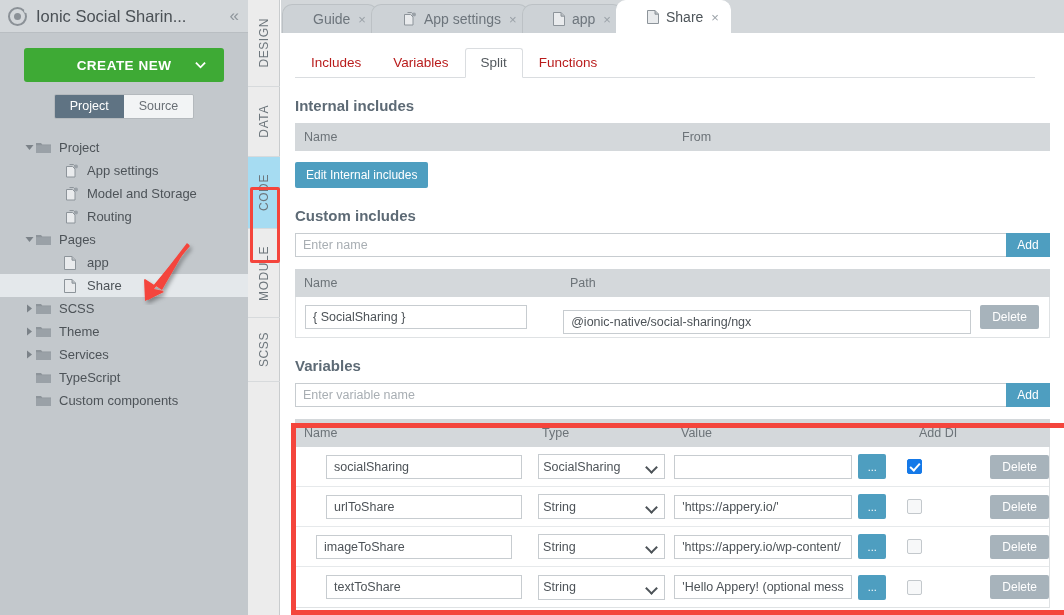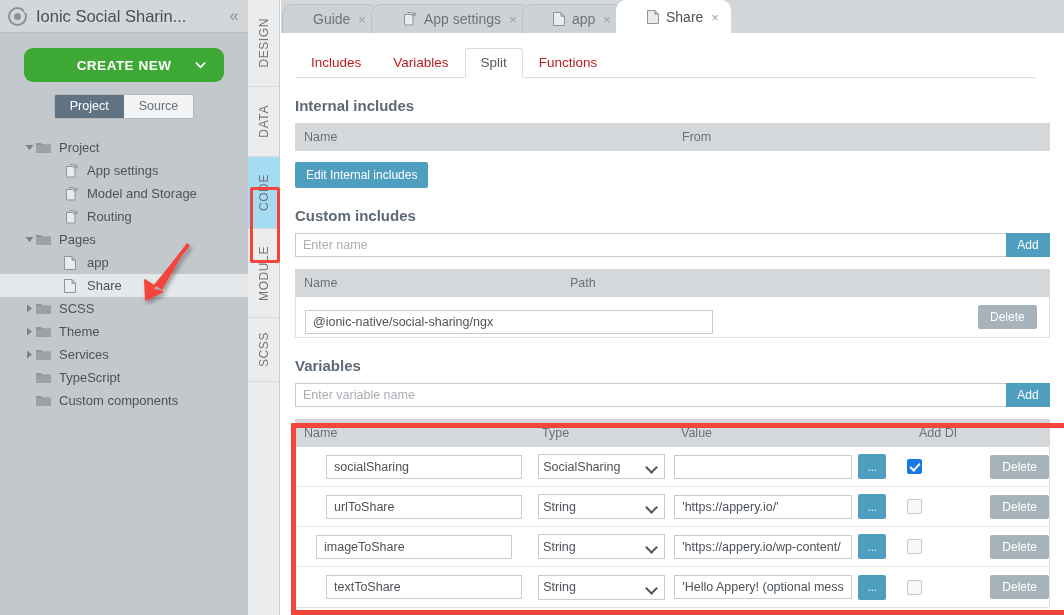--- a/index.html
+++ b/index.html
@@ -49,21 +49,21 @@
     font-size: 17px; color: #8e959b; padding: 0 5px;
     cursor: pointer; letter-spacing: -2px;
   }
 
   .create-wrap { padding: 15px 24px 0 24px; }
   .create-btn {
     height: 34px; background: #3eaa35;
     color: #fff; font-size: 13.5px; font-weight: bold;
     letter-spacing: .5px;
     display: flex; align-items: center; justify-content: center;
-    position: relative; cursor: pointer; border-radius: 9px;
+    position: relative; cursor: pointer; border-radius: 3px;
   }
   .create-btn .caret {
     position: absolute; right: 18px; top: 50%;
     transform: translateY(-50%);
     width: 11px; height: 11px;
   }
 
   .seg-wrap { display: flex; justify-content: center; margin-top: 12px; }
   .seg {
     display: flex; border: 1px solid #b4b9bd; border-radius: 2px;
@@ -505,20 +505,23 @@
       <div class="inline-add">
         <input placeholder="Enter name" style="">
         <button class="btn-blue">Add</button>
       </div>
       <div class="thead">
         <div class="c" style="width:266px">Name</div>
         <div class="c" style="flex:1">Path</div>
       </div>
       <div class="tbl" id="ci-rows">
           <div class="trow">
+            <div class="cell" style="width:266px">
+              <input class="tin" style="width: 222px;" value="{ SocialSharing }">
+            </div>
             <div class="cell" style="flex:1">
               <input class="tin" style="width: 408px; margin-top: 9px;" value="@ionic-native/social-sharing/ngx">
             </div>
             <div class="cell" style="width:80px">
               <button class="btn-gray">Delete</button>
             </div>
           </div>
         </div>
 
       <div class="sec-title">Variables</div>

